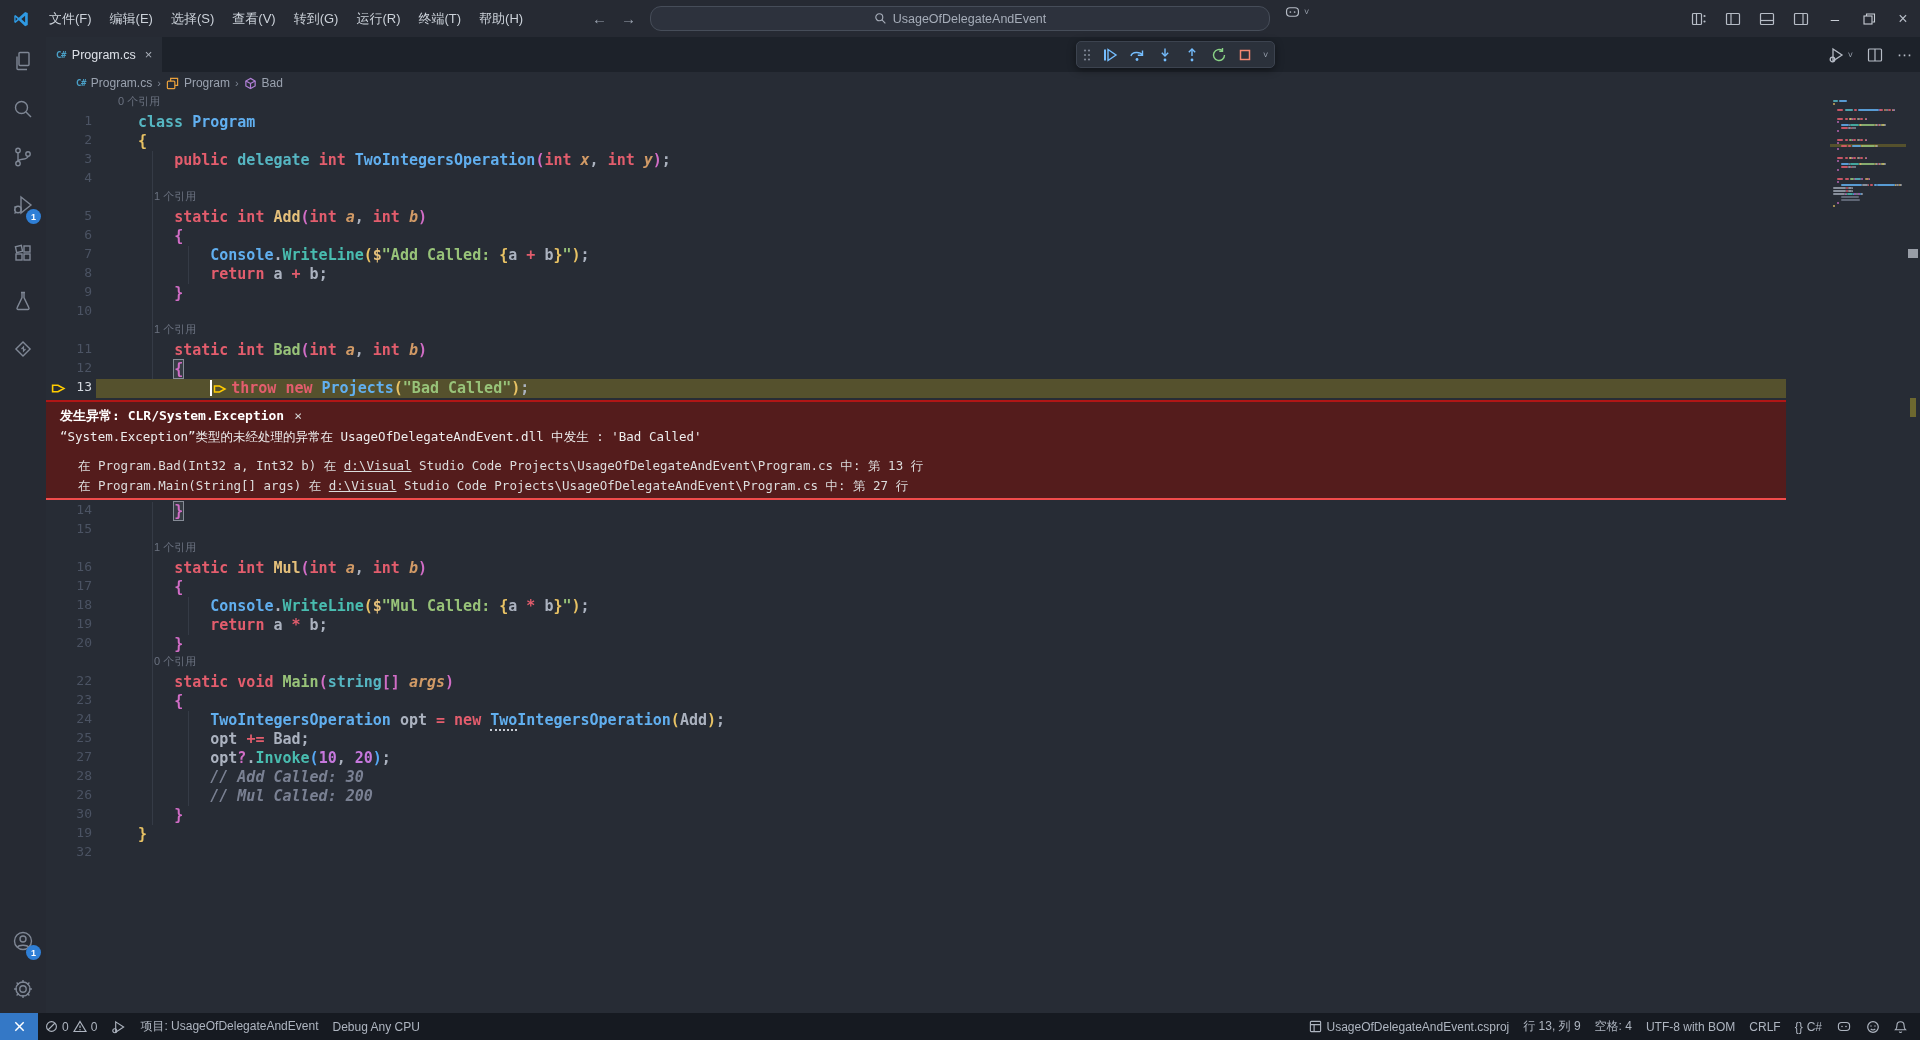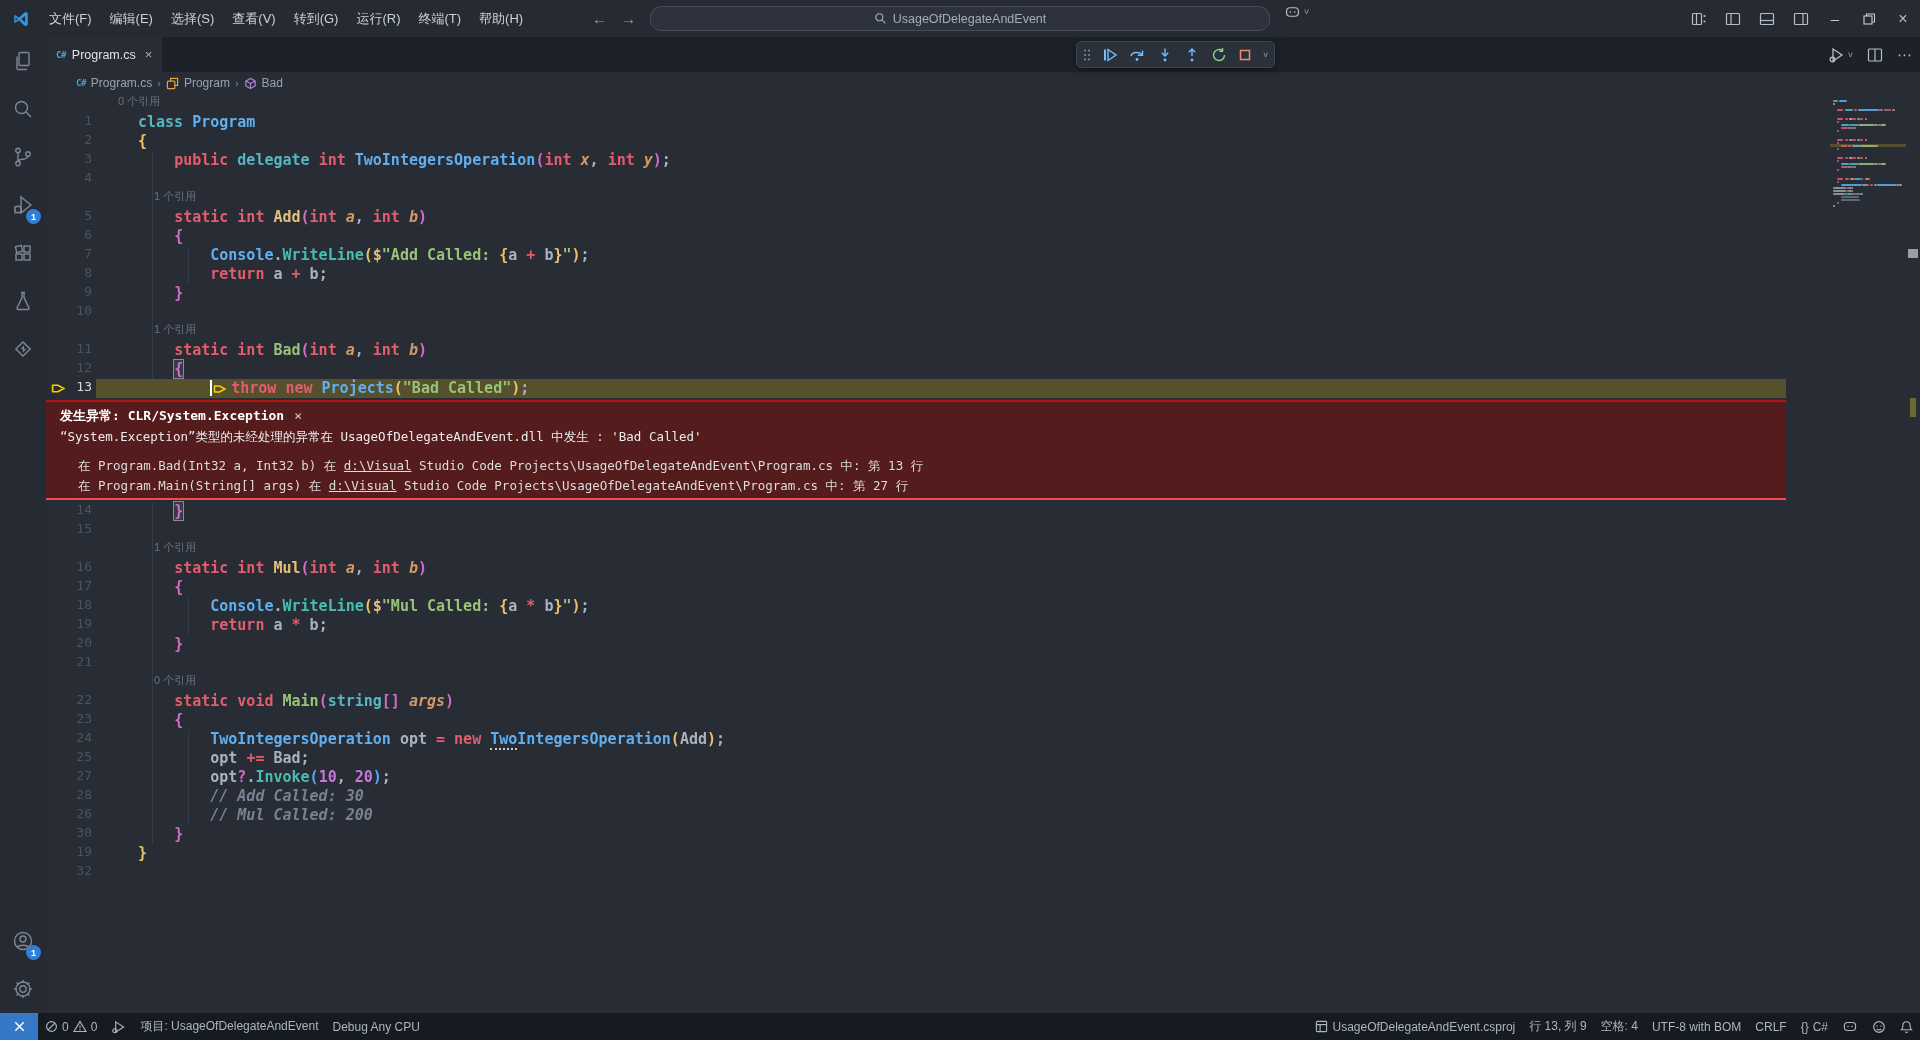--- a/index.html
+++ b/index.html
@@ -95,21 +95,21 @@
   .dbg-toolbar { position:absolute; left:1076px; top:41px; height:27px; background:#2b313b;
     border:1px solid #3c434f; border-radius:5px; box-shadow:0 2px 8px rgba(0,0,0,.45);
     display:flex; align-items:center; padding:0 6px; gap:11px; z-index:70; }
 
   
   .statusbar { height:27px; background:#161a21; display:flex; align-items:center; color:#aeb5c0;
     font-size:12px; position:relative; }
   .sb-remote { width:38px; height:27px; background:#3478c6; display:flex; align-items:center; justify-content:center; }
   .sb-item { display:flex; align-items:center; gap:4px; padding:0 7px; height:27px; }
   .sb-left { display:flex; align-items:center; }
-  .sb-right { margin-left:auto; display:flex; align-items:center; }
+  .sb-right { margin-left:auto; display:flex; align-items:center; padding-right:6px; }
 </style>
 </head>
 <body>
 
 <div class="titlebar">
   <span class="vslogo">
     <svg width="18" height="18" viewBox="0 0 24 24">
         <path fill="#2f9ae4" d="M17.5 2.5 9 10.2 4.5 6.8 3 7.6v8.8l1.5.8L9 13.8l8.5 7.7 3.5-1.6V4.1L17.5 2.5zM4.8 14.6v-5l2.6 2.5-2.6 2.5zm12.7 1.9-5.1-4.5 5.1-4.5v9z"></path>
       </svg>
   </span>
@@ -331,21 +331,20 @@
                 </svg></span><span class="tk-kw">throw</span><span class="tk-txt"> </span><span class="tk-kw">new</span><span class="tk-txt"> </span><span class="tk-type">Projects</span><span class="tk-b1">(</span><span class="tk-str">"Bad Called"</span><span class="tk-b1">)</span><span class="tk-txt">;</span></span></div>
           <div class="exc"><div class="exc-title">发生异常: CLR/System.Exception<span class="exc-close">×</span></div><div class="exc-msg">“System.Exception”类型的未经处理的异常在 UsageOfDelegateAndEvent.dll 中发生 : 'Bad Called'</div><div class="exc-stack"><div><span>在 Program.Bad(Int32 a, Int32 b) 在 </span><span class="exc-link">d:\Visual</span><span> Studio Code Projects\UsageOfDelegateAndEvent\Program.cs 中: 第 13 行</span></div><div><span>在 Program.Main(String[] args) 在 </span><span class="exc-link">d:\Visual</span><span> Studio Code Projects\UsageOfDelegateAndEvent\Program.cs 中: 第 27 行</span></div></div></div>
           <div class="crow"><div class="guide" style="left: 106px;"></div><span class="lnum">14</span><span class="content"><span class="tk-txt">    </span><span class="tk-b2m">}</span></span></div>
           <div class="crow"><div class="guide" style="left: 106px;"></div><span class="lnum">15</span><span class="content"></span></div>
           <div class="crow"><div class="guide" style="left: 106px;"></div><span class="lens" style="left: 108px;">1 个引用</span></div>
           <div class="crow"><div class="guide" style="left: 106px;"></div><span class="lnum">16</span><span class="content"><span class="tk-txt">    </span><span class="tk-kw">static</span><span class="tk-txt"> </span><span class="tk-kw">int</span><span class="tk-txt"> </span><span class="tk-m1">Mul</span><span class="tk-b2">(</span><span class="tk-kw">int</span><span class="tk-txt"> </span><span class="tk-param">a</span><span class="tk-txt">, </span><span class="tk-kw">int</span><span class="tk-txt"> </span><span class="tk-param">b</span><span class="tk-b2">)</span></span></div>
           <div class="crow"><div class="guide" style="left: 106px;"></div><span class="lnum">17</span><span class="content"><span class="tk-txt">    </span><span class="tk-b2">{</span></span></div>
           <div class="crow"><div class="guide" style="left: 106px;"></div><div class="guide" style="left: 142px;"></div><span class="lnum">18</span><span class="content"><span class="tk-txt">        </span><span class="tk-type">Console</span><span class="tk-txt">.</span><span class="tk-call">WriteLine</span><span class="tk-b1">(</span><span class="tk-dollar">$</span><span class="tk-str">"Mul Called: </span><span class="tk-b1">{</span><span class="tk-txt">a </span><span class="tk-kw">*</span><span class="tk-txt"> b</span><span class="tk-b1">}</span><span class="tk-str">"</span><span class="tk-b1">)</span><span class="tk-txt">;</span></span></div>
           <div class="crow"><div class="guide" style="left: 106px;"></div><div class="guide" style="left: 142px;"></div><span class="lnum">19</span><span class="content"><span class="tk-txt">        </span><span class="tk-kw">return</span><span class="tk-txt"> a </span><span class="tk-kw">*</span><span class="tk-txt"> b</span><span class="tk-txt">;</span></span></div>
           <div class="crow"><div class="guide" style="left: 106px;"></div><span class="lnum">20</span><span class="content"><span class="tk-txt">    </span><span class="tk-b2">}</span></span></div>
-          <div class="crow"><div class="guide" style="left: 106px;"></div><span class="lnum">21</span><span class="content"></span></div>
           <div class="crow"><div class="guide" style="left: 106px;"></div><span class="lens" style="left: 108px;">0 个引用</span></div>
           <div class="crow"><div class="guide" style="left: 106px;"></div><span class="lnum">22</span><span class="content"><span class="tk-txt">    </span><span class="tk-kw">static</span><span class="tk-txt"> </span><span class="tk-kw">void</span><span class="tk-txt"> </span><span class="tk-m2">Main</span><span class="tk-b2">(</span><span class="tk-cls">string</span><span class="tk-b2">[]</span><span class="tk-txt"> </span><span class="tk-param">args</span><span class="tk-b2">)</span></span></div>
           <div class="crow"><div class="guide" style="left: 106px;"></div><span class="lnum">23</span><span class="content"><span class="tk-txt">    </span><span class="tk-b2">{</span></span></div>
           <div class="crow"><div class="guide" style="left: 106px;"></div><div class="guide" style="left: 142px;"></div><span class="lnum">24</span><span class="content"><span class="tk-txt">        </span><span class="tk-type">TwoIntegersOperation</span><span class="tk-txt"> opt </span><span class="tk-kw">=</span><span class="tk-txt"> </span><span class="tk-kw">new</span><span class="tk-txt"> </span><span class="tk-typeu">Two</span><span class="tk-type">IntegersOperation</span><span class="tk-b1">(</span><span class="tk-txt">Add</span><span class="tk-b1">)</span><span class="tk-txt">;</span></span></div>
           <div class="crow"><div class="guide" style="left: 106px;"></div><div class="guide" style="left: 142px;"></div><span class="lnum">25</span><span class="content"><span class="tk-txt">        opt </span><span class="tk-kw">+=</span><span class="tk-txt"> Bad</span><span class="tk-txt">;</span></span></div>
           <div class="crow"><div class="guide" style="left: 106px;"></div><div class="guide" style="left: 142px;"></div><span class="lnum">27</span><span class="content"><span class="tk-txt">        opt</span><span class="tk-b2">?</span><span class="tk-txt">.</span><span class="tk-call">Invoke</span><span class="tk-b3">(</span><span class="tk-num">10</span><span class="tk-txt">, </span><span class="tk-num">20</span><span class="tk-b3">)</span><span class="tk-txt">;</span></span></div>
           <div class="crow"><div class="guide" style="left: 106px;"></div><div class="guide" style="left: 142px;"></div><span class="lnum">28</span><span class="content"><span class="tk-txt">        </span><span class="tk-cm">// Add Called: 30</span></span></div>
           <div class="crow"><div class="guide" style="left: 106px;"></div><div class="guide" style="left: 142px;"></div><span class="lnum">26</span><span class="content"><span class="tk-txt">        </span><span class="tk-cm">// Mul Called: 200</span></span></div>
           <div class="crow"><div class="guide" style="left: 106px;"></div><span class="lnum">30</span><span class="content"><span class="tk-txt">    </span><span class="tk-b2">}</span></span></div>
           <div class="crow"><span class="lnum">19</span><span class="content"><span class="tk-b1">}</span></span></div>

